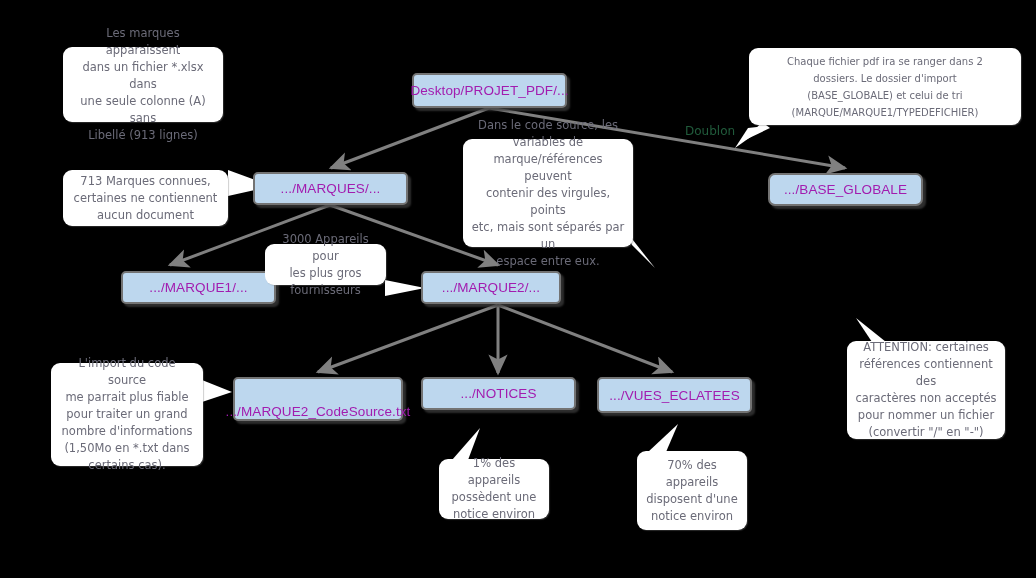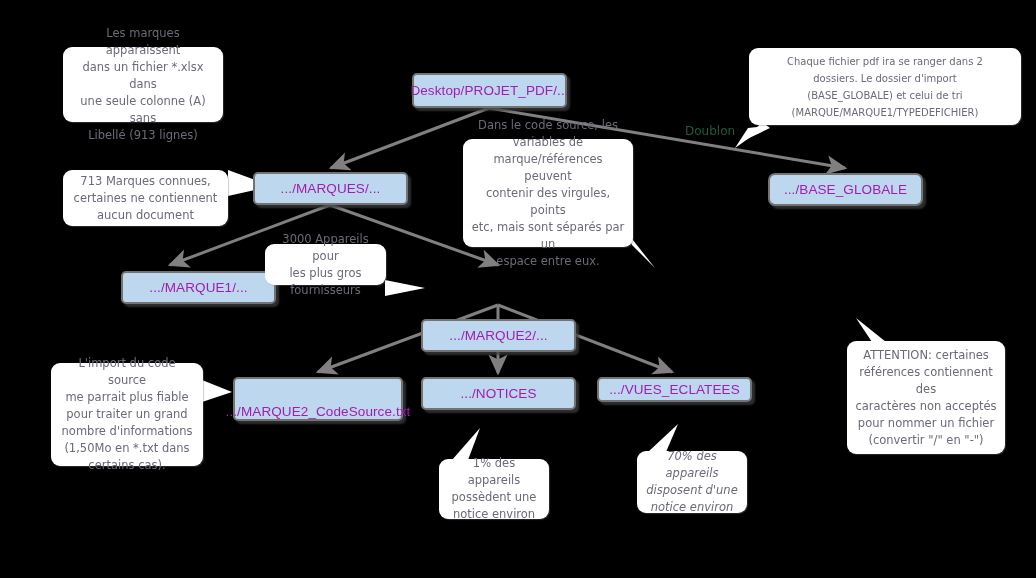--- a/index.html
+++ b/index.html
@@ -143,33 +143,33 @@
   </div>
 
   <div class="node" style="left:768px; top:173px; width:155px; height:33px;border-radius:7px;">
     <span>.../BASE_GLOBALE</span>
   </div>
 
   <div class="node" style="left:93px; top:271px; width:155px; height:33px;margin-left:28px;">
     <span>.../MARQUE1/...</span>
   </div>
 
-  <div class="node" style="left:421px; top:271px; width:155px; height:33px;margin-top:48px;">
+  <div class="node" style="left:421px; top:271px; width:140px; height:33px;">
     <span>.../MARQUE2/...</span>
   </div>
 
   <div class="node" style="left:233px; top:377px; width:170px; height:44px;align-items:flex-end;">
     <span>.../MARQUE2_CodeSource.txt</span>
   </div>
 
   <div class="node" style="left:421px; top:377px; width:155px; height:33px;">
     <span>.../NOTICES</span>
   </div>
 
-  <div class="node" style="left:597px; top:377px; width:155px; height:25px;text-align:right;">
+  <div class="node" style="left:597px; top:377px; width:155px; height:36px;text-align:right;">
     <span>.../VUES_ECLATEES</span>
   </div>
 
   <div class="edge-label" style="left:685px; top:124px;">
     <span>Doublon</span>
   </div>
 
   <div class="callout" style="left:63px; top:47px; width:160px; height:75px;">
     <span class="txt">Les marques apparaissent
 dans un fichier *.xlsx dans
@@ -207,34 +207,34 @@
 
   <div class="callout" style="left:51px; top:363px; width:152px; height:103px;">
     <span class="txt">L'import du code source
 me parrait plus fiable
 pour traiter un grand
 nombre d'informations
 (1,50Mo en *.txt dans
 certains cas).</span>
   </div>
 
-  <div class="callout" style="left:847px; top:341px; width:158px; height:113px;">
+  <div class="callout" style="left:847px; top:341px; width:158px; height:98px;">
     <span class="txt">ATTENTION: certaines
 références contiennent des
 caractères non acceptés
 pour nommer un fichier
 (convertir "/" en "-")</span>
   </div>
 
   <div class="callout" style="left:439px; top:459px; width:110px; height:60px;">
     <span class="txt">1% des appareils
 possèdent une
 notice environ</span>
   </div>
 
-  <div class="callout" style="left:637px; top:451px; width:110px; height:62px;font-style:italic;">
+  <div class="callout" style="left:637px; top:451px; width:110px; height:79px;">
     <span class="txt">70% des
 appareils
 disposent d'une
 notice environ</span>
   </div>
 
 </div>
 
 </body></html>

